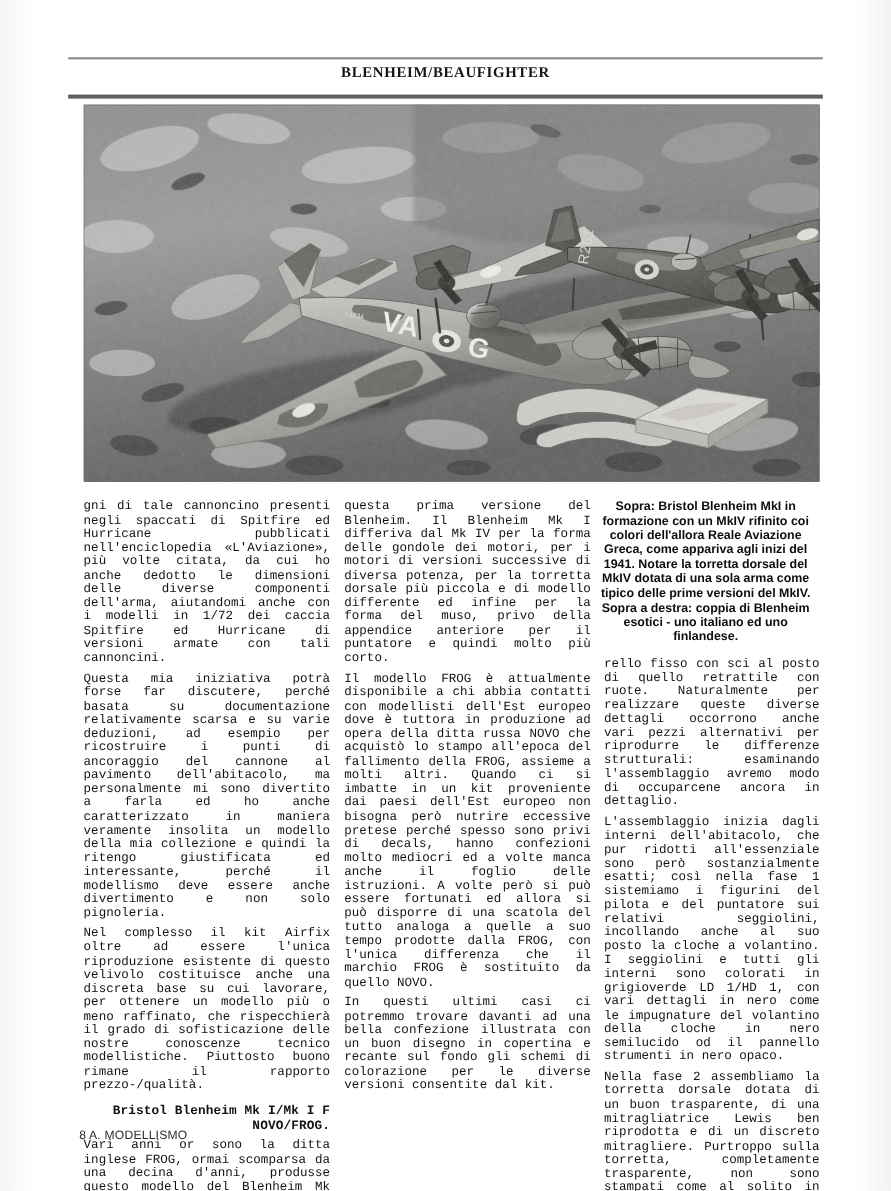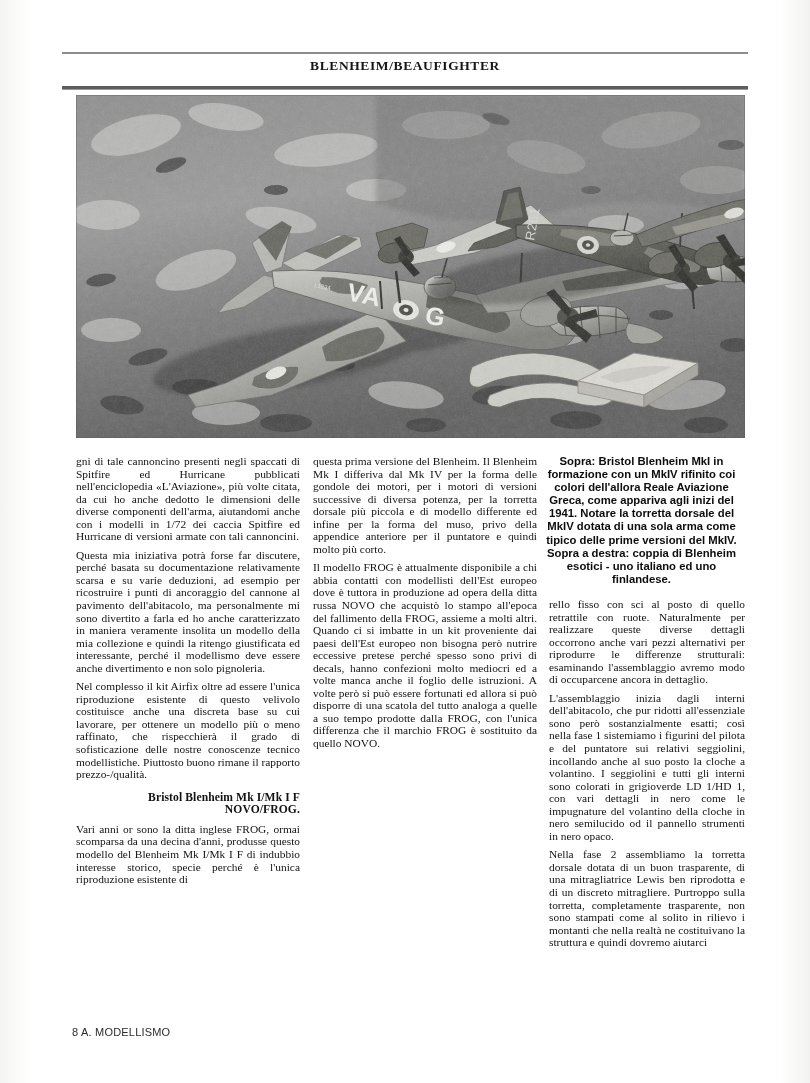--- a/index.html
+++ b/index.html
@@ -77,20 +77,21 @@
     font-size: 11.4px;
     line-height: 12.55px;
     text-align: justify;
     text-justify: inter-word;
     color: #121212;
     hyphens: manual;
   }
   .col p {
     margin: 0;
     text-indent: 0;
+    font-family: Liberation Mono, monospace;
   }
   .col p + p { margin-top: 6px; }
 
   #col1 { left: 76px;  top: 455px; width: 224px; }
   #col2 { left: 313px; top: 455px; width: 224px; }
   #col3-body { left: 549px; top: 598px; width: 196px; }
 
   .subhead {
     font-family: "Liberation Serif", serif;
     font-weight: bold;
@@ -407,20 +408,21 @@
     <p>gni di tale cannoncino presenti negli spaccati di Spitfire ed Hurricane pubblicati nell'enciclopedia «L'Aviazione», più volte citata, da cui ho anche dedotto le dimensioni delle diverse componenti dell'arma, aiutandomi anche con i modelli in 1/72 dei caccia Spitfire ed Hurricane di versioni armate con tali cannoncini.</p>
     <p>Questa mia iniziativa potrà forse far discutere, perché basata su documentazione relativamente scarsa e su varie deduzioni, ad esempio per ricostruire i punti di ancoraggio del cannone al pavimento dell'abitacolo, ma personalmente mi sono divertito a farla ed ho anche caratterizzato in maniera veramente insolita un modello della mia collezione e quindi la ritengo giustificata ed interessante, perché il modellismo deve essere anche divertimento e non solo pignoleria.</p>
     <p>Nel complesso il kit Airfix oltre ad essere l'unica riproduzione esistente di questo velivolo costituisce anche una discreta base su cui lavorare, per ottenere un modello più o meno raffinato, che rispecchierà il grado di sofisticazione delle nostre conoscenze tecnico modellistiche. Piuttosto buono rimane il rapporto prezzo-/qualità.</p>
     <p class="subhead">Bristol Blenheim Mk I/Mk I F NOVO/FROG.</p>
     <p>Vari anni or sono la ditta inglese FROG, ormai scomparsa da una decina d'anni, produsse questo modello del Blenheim Mk I/Mk I F di indubbio interesse storico, specie perché è l'unica riproduzione esistente di</p>
   </div>
 
   <div id="col2" class="col">
     <p>questa prima versione del Blenheim. Il Blenheim Mk I differiva dal Mk IV per la forma delle gondole dei motori, per i motori di versioni successive di diversa potenza, per la torretta dorsale più piccola e di modello differente ed infine per la forma del muso, privo della appendice anteriore per il puntatore e quindi molto più corto.</p>
     <p>Il modello FROG è attualmente disponibile a chi abbia contatti con modellisti dell'Est europeo dove è tuttora in produzione ad opera della ditta russa NOVO che acquistò lo stampo all'epoca del fallimento della FROG, assieme a molti altri. Quando ci si imbatte in un kit proveniente dai paesi dell'Est europeo non bisogna però nutrire eccessive pretese perché spesso sono privi di decals, hanno confezioni molto mediocri ed a volte manca anche il foglio delle istruzioni. A volte però si può essere fortunati ed allora si può disporre di una scatola del tutto analoga a quelle a suo tempo prodotte dalla FROG, con l'unica differenza che il marchio FROG è sostituito da quello NOVO.</p>
+    <p>In questi ultimi casi ci potremmo trovare davanti ad una bella confezione illustrata con un buon disegno in copertina e recante sul fondo gli schemi di colorazione per le diverse versioni consentite dal kit.</p>
   </div>
 
   <div id="col3-body" class="col">
     <p>rello fisso con sci al posto di quello retrattile con ruote. Naturalmente per realizzare queste diverse dettagli occorrono anche vari pezzi alternativi per riprodurre le differenze strutturali: esaminando l'assemblaggio avremo modo di occuparcene ancora in dettaglio.</p>
     <p>L'assemblaggio inizia dagli interni dell'abitacolo, che pur ridotti all'essenziale sono però sostanzialmente esatti; così nella fase 1 sistemiamo i figurini del pilota e del puntatore sui relativi seggiolini, incollando anche al suo posto la cloche a volantino. I seggiolini e tutti gli interni sono colorati in grigioverde LD 1/HD 1, con vari dettagli in nero come le impugnature del volantino della cloche in nero semilucido od il pannello strumenti in nero opaco.</p>
     <p>Nella fase 2 assembliamo la torretta dorsale dotata di un buon trasparente, di una mitragliatrice Lewis ben riprodotta e di un discreto mitragliere. Purtroppo sulla torretta, completamente trasparente, non sono stampati come al solito in rilievo i montanti che nella realtà ne costituivano la struttura e quindi dovremo aiutarci</p>
   </div>
 
   <div id="footer">8 A. MODELLISMO</div>
 

